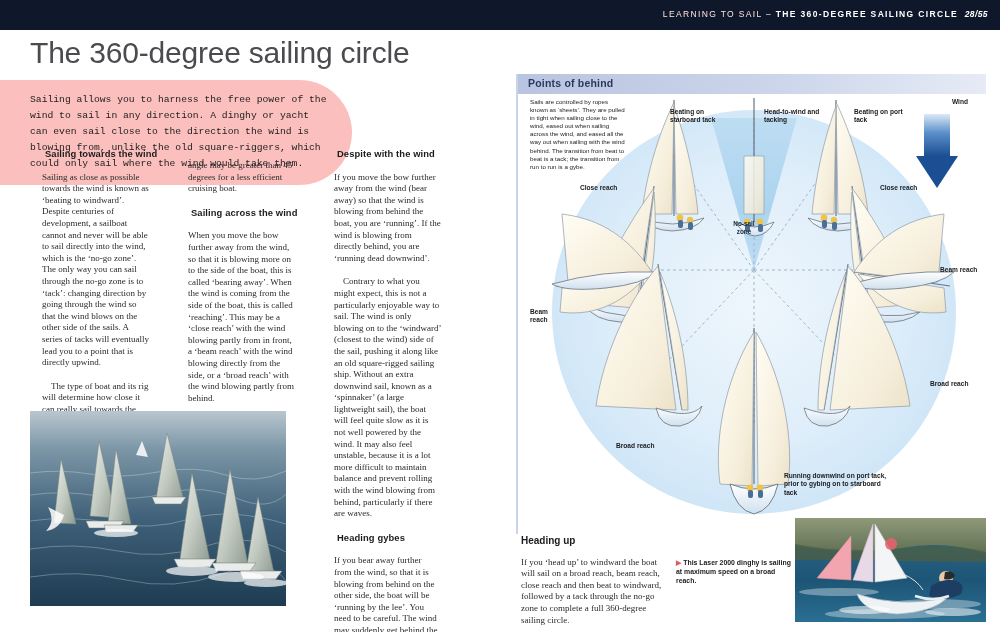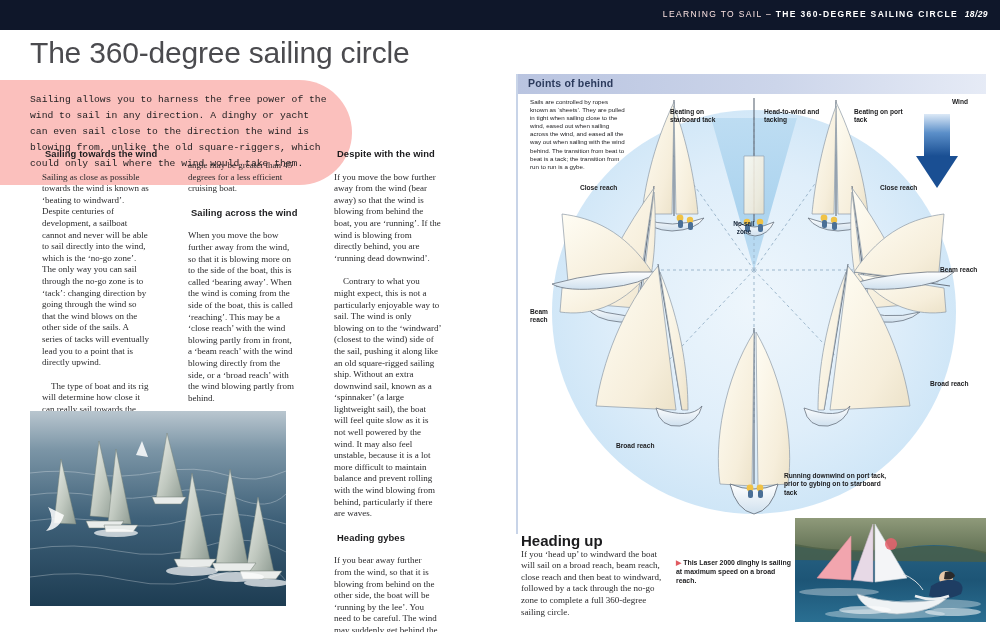--- a/index.html
+++ b/index.html
@@ -133,21 +133,21 @@
     font-size:6.6px; font-weight:700; color:#1b1b1d;
   }
 
   
   .heading-up {
     position:absolute; left:521px; top:535px; width:146px;
     font-size:9px; line-height:11.6px; color:#2a2a2c;
   }
   .heading-up h3 {
     font-family:"Liberation Sans", sans-serif;
-    font-size:15px; font-weight:700; color:#1b1b1d; margin-bottom:2px;
+    font-size:10px; font-weight:700; color:#1b1b1d; margin-bottom:10px;
   }
 
   
   .photo-laser {
     position:absolute; left:795px; top:518px; width:191px; height:104px;
     overflow:hidden;
     background: linear-gradient(180deg,#7fa6bd 0%, #6b95ae 18%, #49707f 34%, #2f6280 52%, #1d5878 74%, #2a6b8c 100%);
   }
   .laser-caption {
     position:absolute; left:676px; top:558px; width:116px;
@@ -158,21 +158,21 @@
 </style>
 </head>
 <body>
 
 <div class="page">
 
   <div class="top-band">
     <div class="running-head">
       <span class="rh-light">LEARNING TO SAIL – </span><span class="rh-bold">THE 360-DEGREE SAILING CIRCLE</span>
     </div>
-    <div class="folio">18/29</div>
+    <div class="folio">28/55</div>
   </div>
 
   <div class="page-title">The 360-degree sailing circle</div>
 
   <div class="standfirst">Sailing allows you to harness the free power of the wind to sail in any direction. A dinghy or yacht can even sail close to the direction the wind is blowing from, unlike the old square-riggers, which could only sail where the wind would take them.</div>
 
   <div class="col col1">
     <h3>Sailing towards the wind</h3>
     <p>Sailing as close as possible towards the wind is known as ‘beating to windward’. Despite centuries of development, a sailboat cannot and never will be able to sail directly into the wind, which is the ‘no-go zone’. The only way you can sail through the no-go zone is to ‘tack’: changing direction by going through the wind so that the wind blows on the other side of the sails. A series of tacks will eventually lead you to a point that is directly upwind.</p>
     <p class="indent">The type of boat and its rig will determine how close it can really sail towards the wind. Beating to windward at an angle of about 30 degrees to the wind direction is optimum for a racing boat, but the</p>

